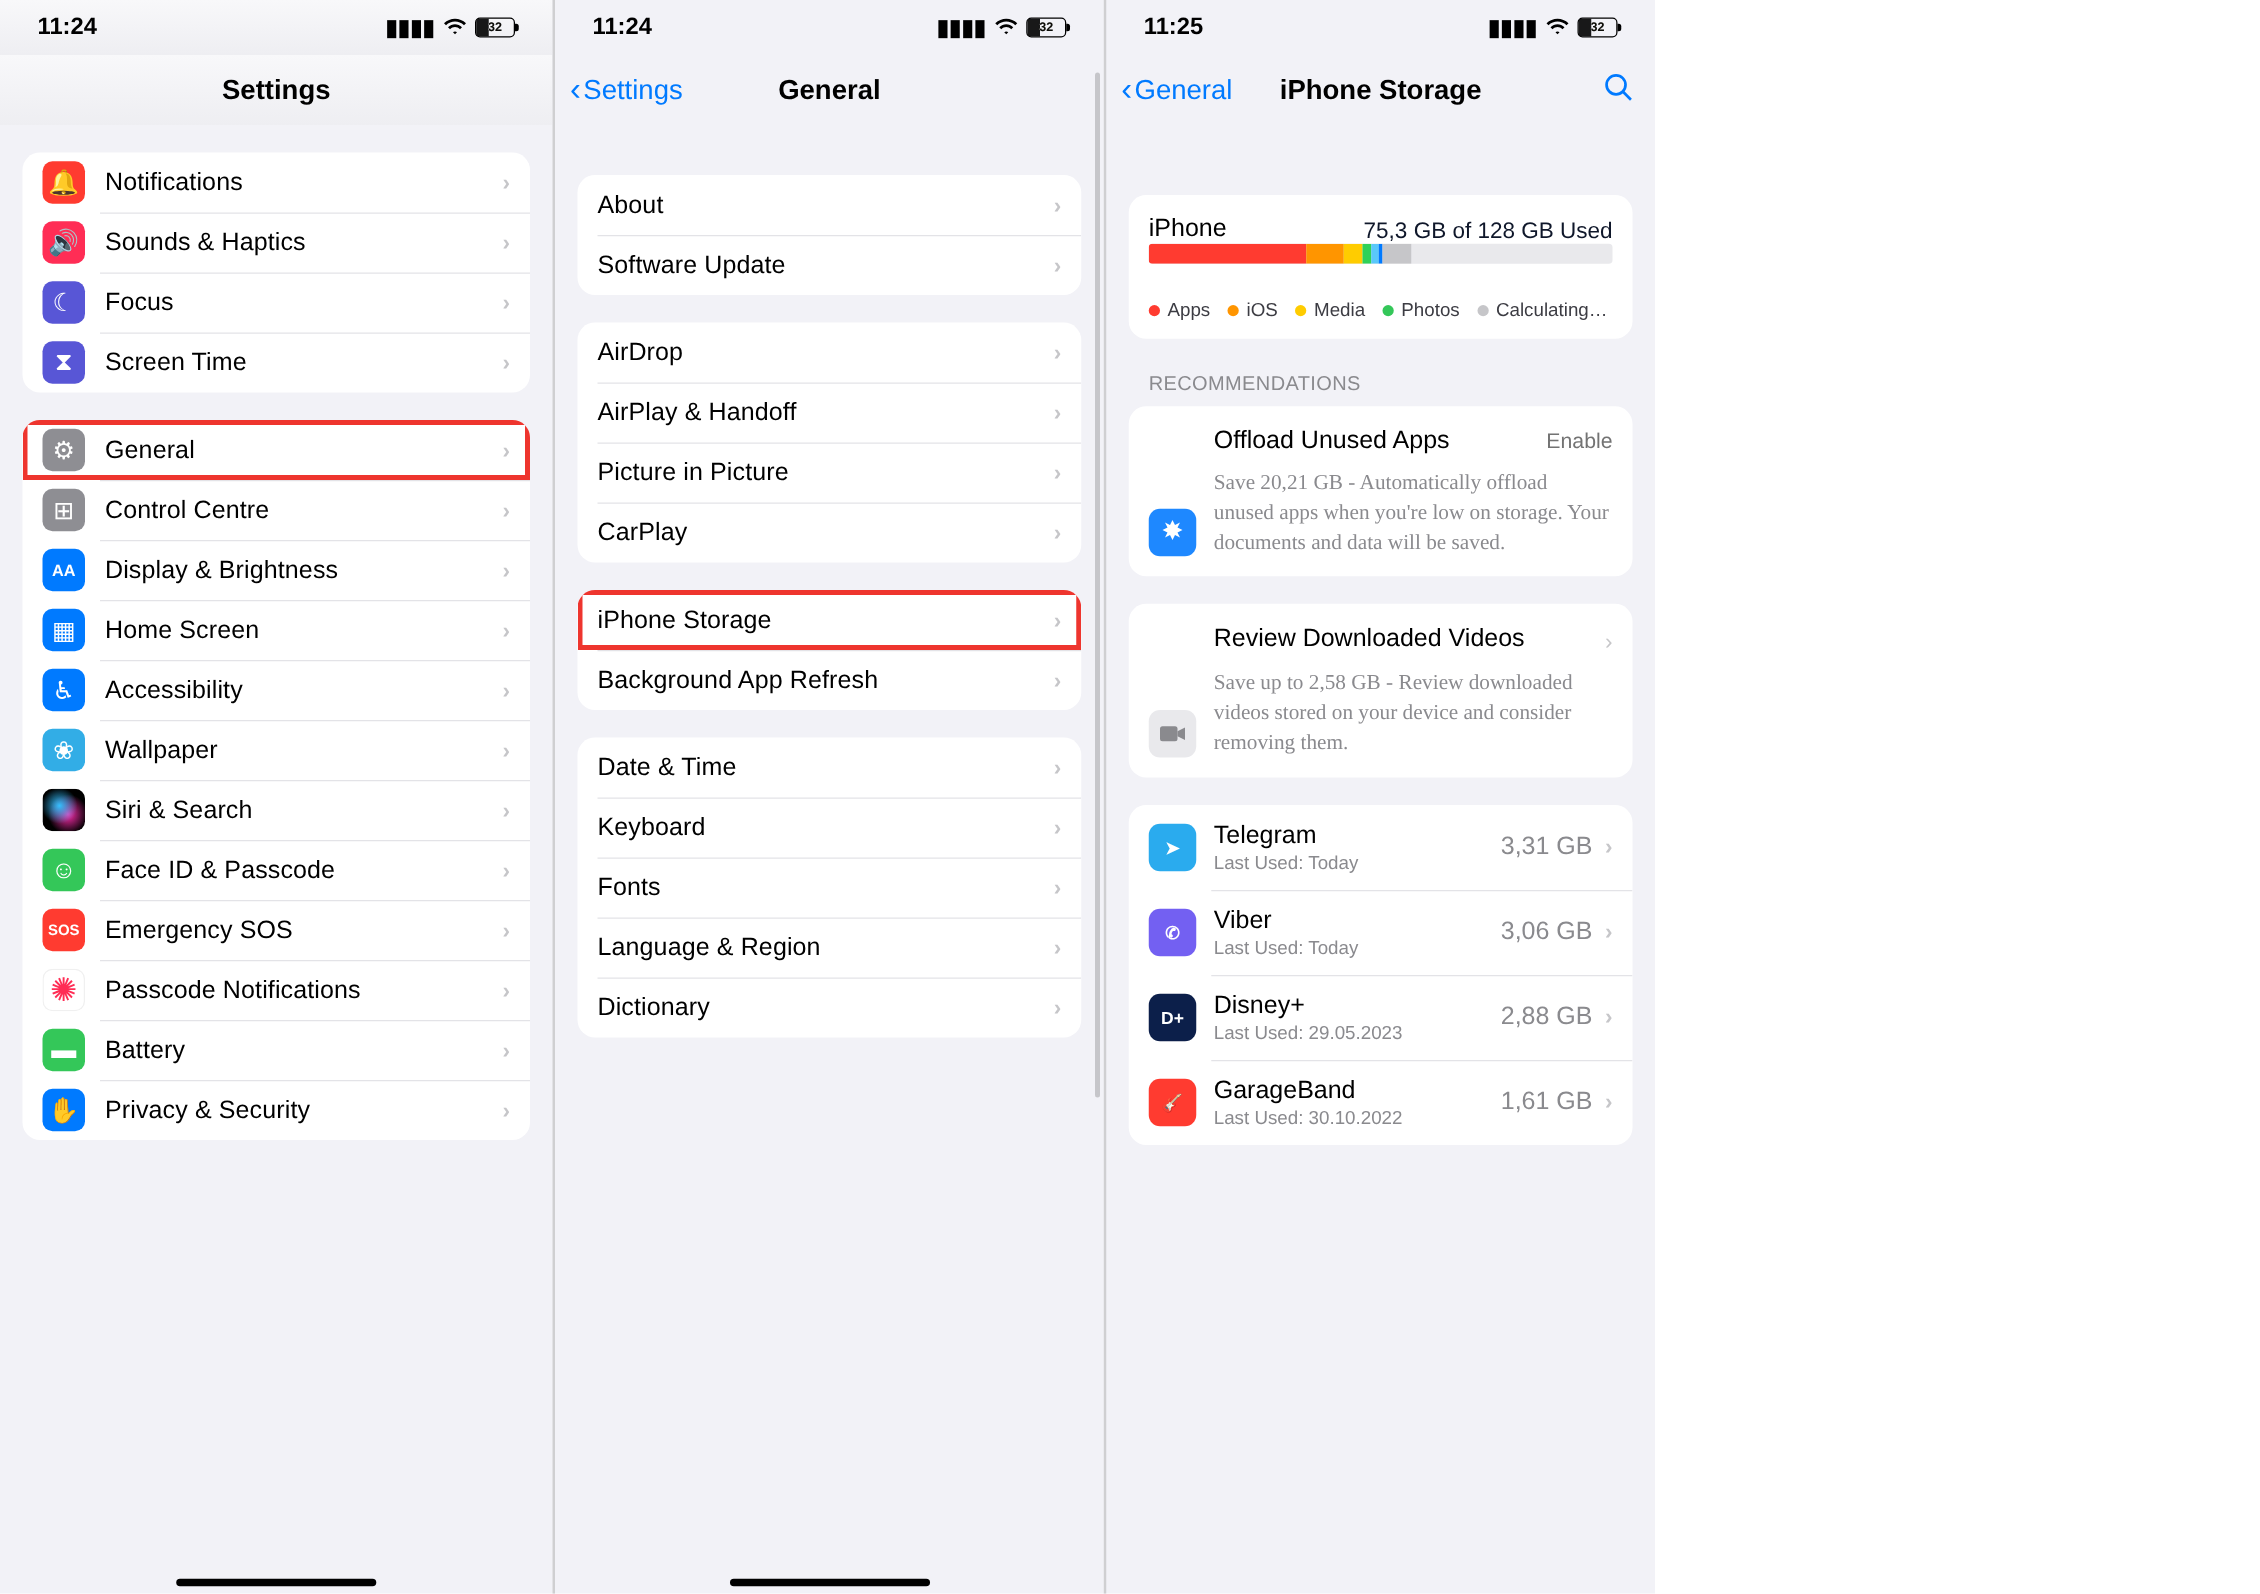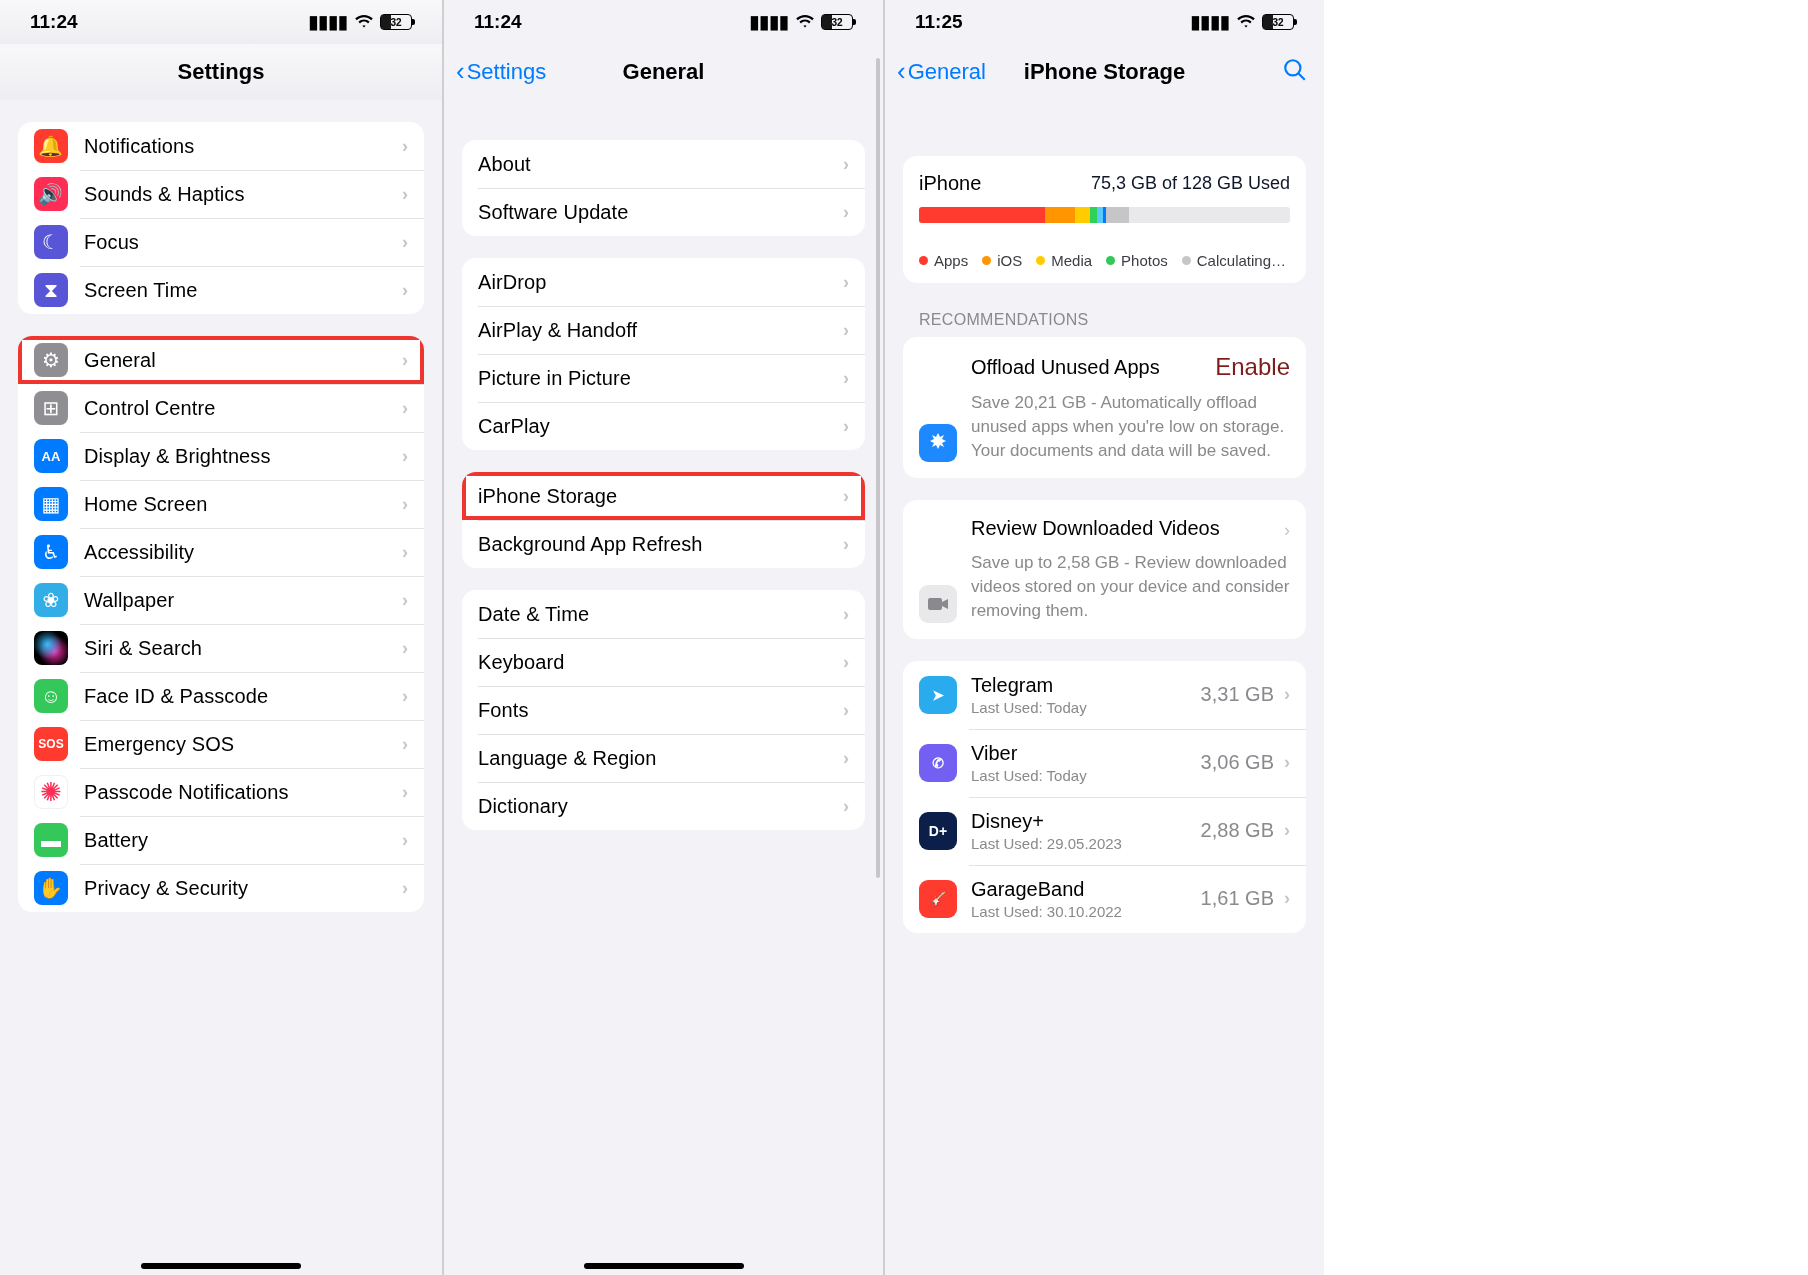--- a/index.html
+++ b/index.html
@@ -202,21 +202,21 @@
     border-radius: 2px;
   }
 
   
   .storage-card {
     margin: 56px 18px 0 18px;
     background: #fff;
     border-radius: 14px;
     padding: 16px 16px 14px 16px;
   }
-  .storage-head { display:flex; justify-content:space-between; align-items:center; margin-bottom:12px; }
+  .storage-head { display:flex; justify-content:space-between; align-items:flex-end; }
   .storage-head .device { font-size:20px; color:#000; }
   .storage-head .used   { font-size:18px; color:#0f172a; }
   .storage-bar {
     height: 16px;
     width: 100%;
     background: #e9e9ec;
     border-radius: 3px;
     overflow: hidden;
     display: flex;
   }
@@ -247,22 +247,22 @@
     align-items:flex-end;
   }
   .reco-icon-box {
     width:38px; height:38px; border-radius:9px; flex:0 0 auto;
     display:flex; align-items:center; justify-content:center;
     color:#fff;
   }
   .reco-body { flex:1 1 auto; }
   .reco-title-row { display:flex; align-items:center; margin-bottom:10px; }
   .reco-title { font-size:20px; color:#000; flex:1; }
-  .reco-action { color:#7f1d1d; font-size:24px; }
-  .reco-desc { color:#8a8a8e; font-size:17px; line-height:1.4; }
+  .reco-action { color:#737373; font-size:17px; }
+  .reco-desc { color:#8a8a8e; font-size:17px; line-height:1.4;font-family:Liberation Serif, serif; }
   .reco-chevron { color:#c6c6c9; font-size:18px; margin-left:6px; align-self:flex-start; margin-top:4px; }
 
   .app-row {
     display:flex; align-items:center; min-height:68px; padding:8px 16px; position:relative;
   }
   .app-row + .app-row::before {
     content:""; position:absolute; left:66px; right:0; top:0; height:1px; background:#e3e3e7;
   }
   .app-icon {
     width:38px; height:38px; border-radius:9px; margin-right:14px; flex:0 0 auto;

